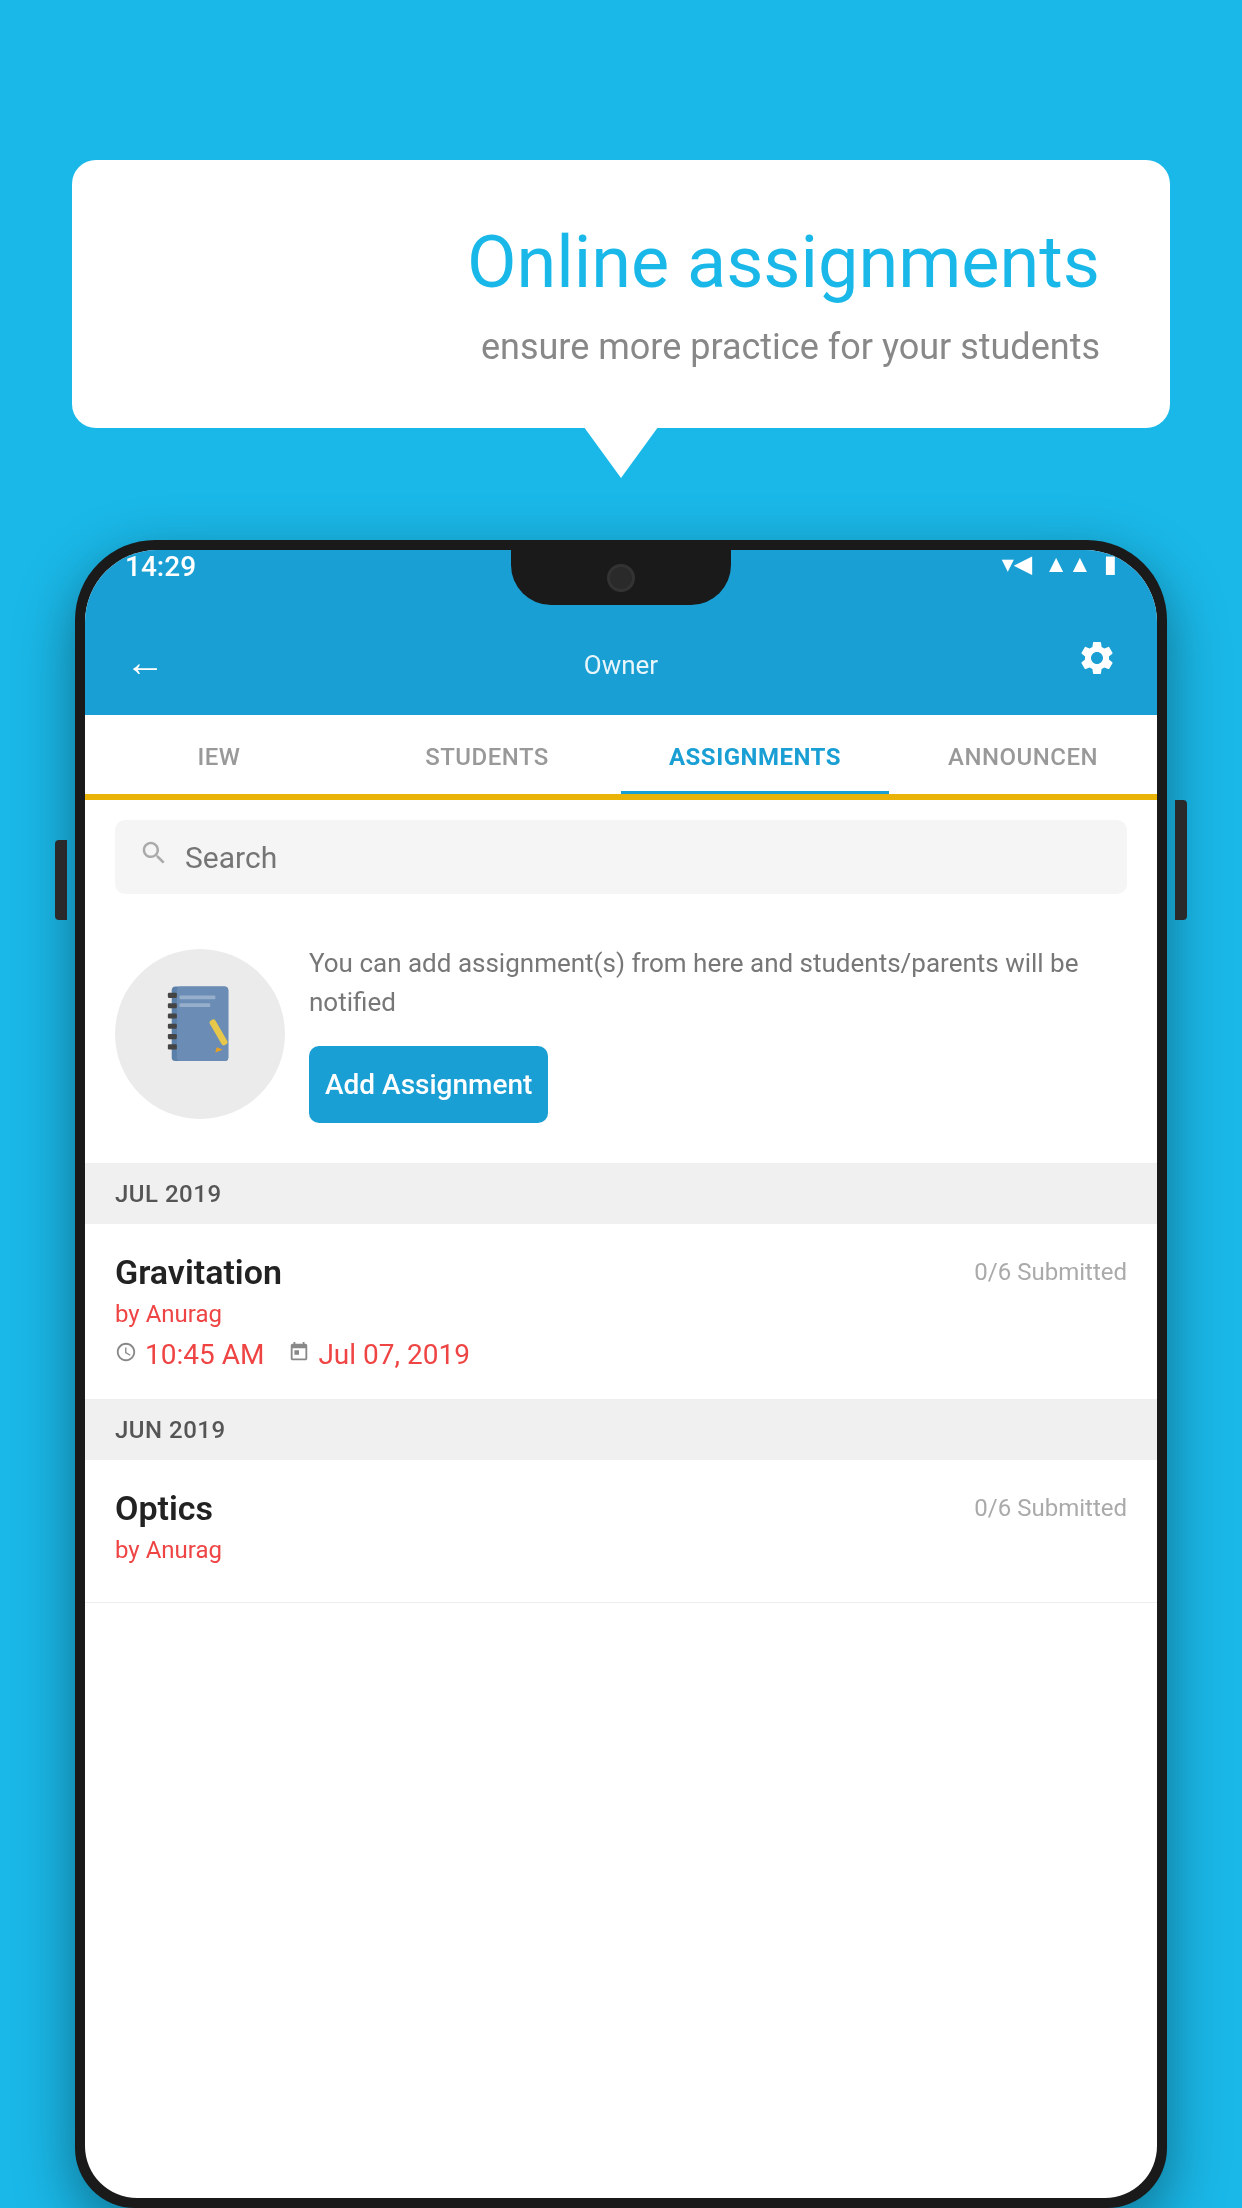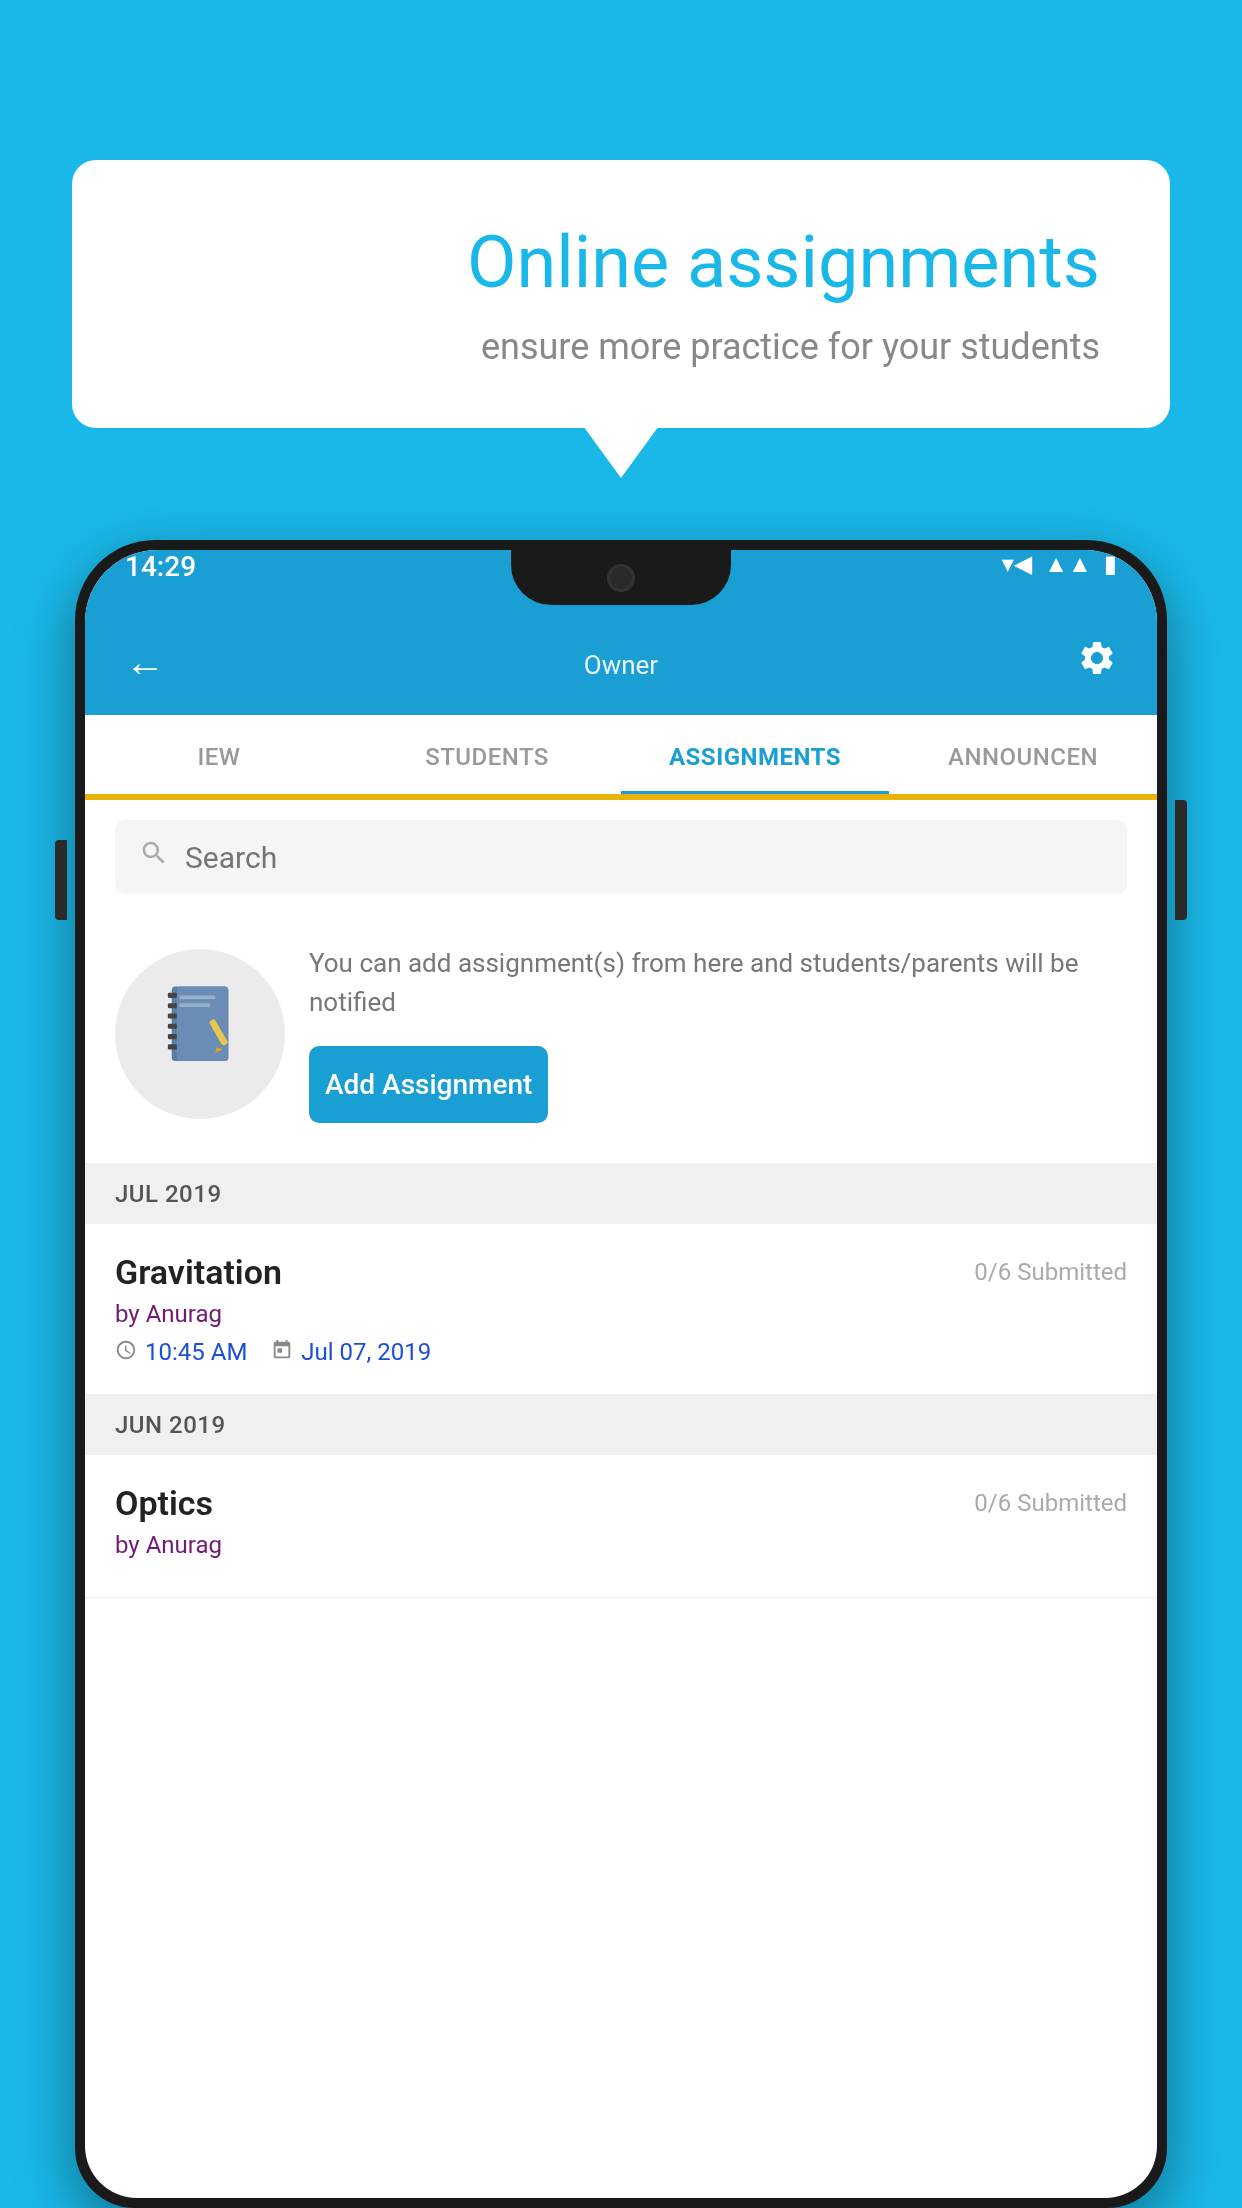--- a/index.html
+++ b/index.html
@@ -304,30 +304,30 @@
       color: #222;
     }
 
     .assignment-submitted {
       font-size: 24px;
       color: #aaa;
     }
 
     .assignment-row2 {
       font-size: 24px;
-      color: #701a75;
+      color: #ef4444;
       margin-bottom: 10px;
     }
 
     .assignment-row3 {
       display: flex;
       align-items: center;
       gap: 24px;
-      font-size: 24px;
-      color: #1d4ed8;
+      font-size: 28px;
+      color: #ef4444;
     }
 
     .time-with-icon, .date-with-icon {
       display: flex;
       align-items: center;
       gap: 8px;
     }
 
     .icon-small {
       font-size: 22px;

